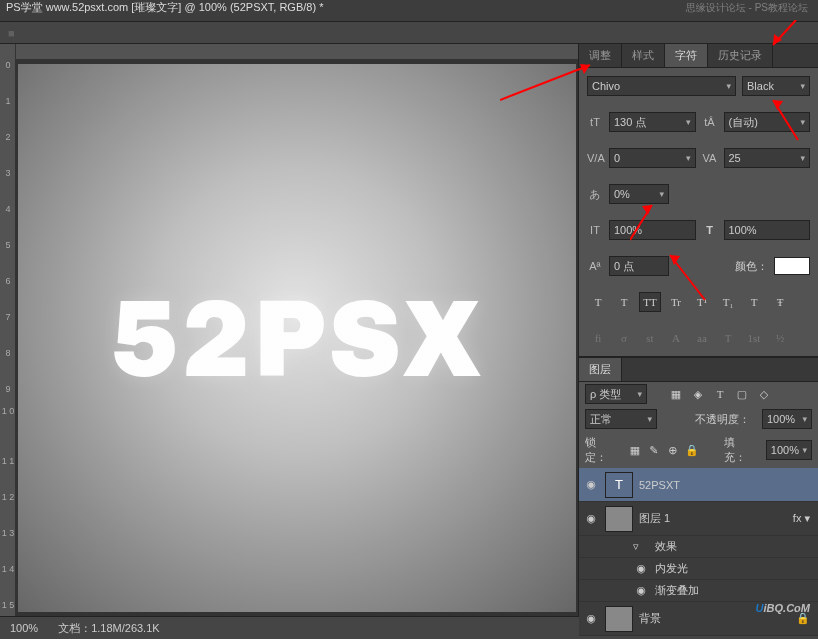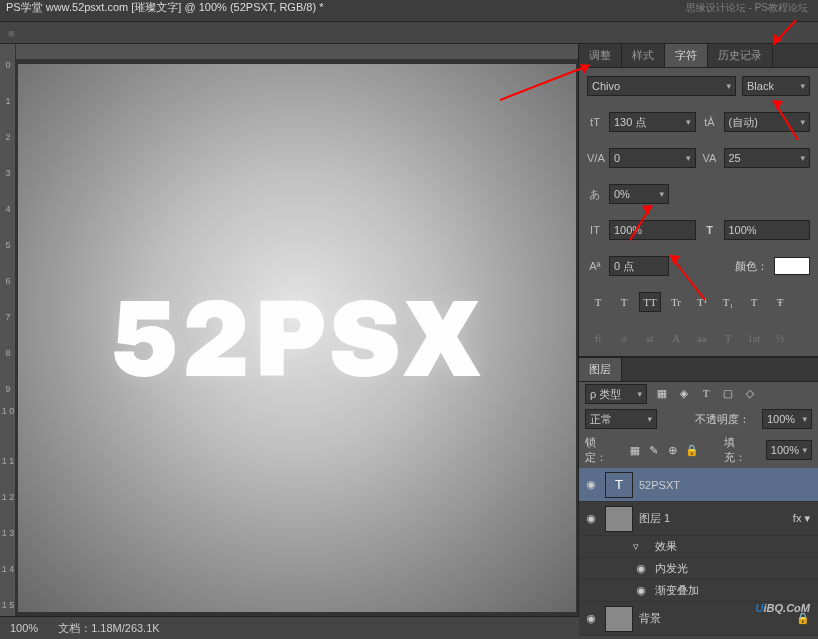--- a/index.html
+++ b/index.html
@@ -27,21 +27,21 @@
 .select{background:#3b3b3b;border:1px solid #222;height:20px;display:flex;align-items:center;padding:0 4px;position:relative}
 .select::after{content:"▾";position:absolute;right:4px;color:#aaa;font-size:9px}
 .input{background:#3b3b3b;border:1px solid #222;height:20px;padding:0 4px;display:flex;align-items:center;flex:1}
 .ico{font-size:11px;color:#bbb;width:16px;text-align:center}
 .ttrow{display:flex;gap:4px;flex-wrap:wrap}
 .ttbtn{width:22px;height:20px;background:#535353;border:1px solid #535353;display:flex;align-items:center;justify-content:center;font-family:Georgia,serif}
 .ttbtn.active{background:#3b3b3b;border-color:#222}
 .swatch{width:36px;height:18px;background:#fff;border:1px solid #222}
 .divider{height:4px;background:#383838;border-top:1px solid #222;border-bottom:1px solid #222}
 .layers-panel{flex:1;background:#454545;display:flex;flex-direction:column}
-.lp-iconrow{display:flex;gap:6px;padding:2px 6px;background:#535353;}
+.lp-iconrow{display:flex;gap:20px;padding:2px 6px;background:#535353;align-items:center}
 .lp-row{display:flex;align-items:center;gap:12px;padding:3px 6px;background:#535353}
 .layer-list{flex:1;background:#3b3b3b;overflow:auto}
 .layer{display:flex;align-items:center;height:34px;border-bottom:1px solid #333;padding:0 4px;gap:6px}
 .layer.selected{background:#5a6d8a}
 .eye{width:16px;text-align:center}
 .thumb{width:28px;height:26px;background:#888;border:1px solid #222;display:flex;align-items:center;justify-content:center;font-size:13px}
 .thumb.t{background:#5a6d8a;color:#fff}
 .fxsub{padding-left:54px;height:22px;display:flex;align-items:center;gap:6px;border-bottom:1px solid #333}
 .statusbar{height:23px;background:#454545;border-top:1px solid #222;display:flex;align-items:center;padding:0 10px;gap:20px}
 .arrow{position:absolute;pointer-events:none;color:#ff0000}

